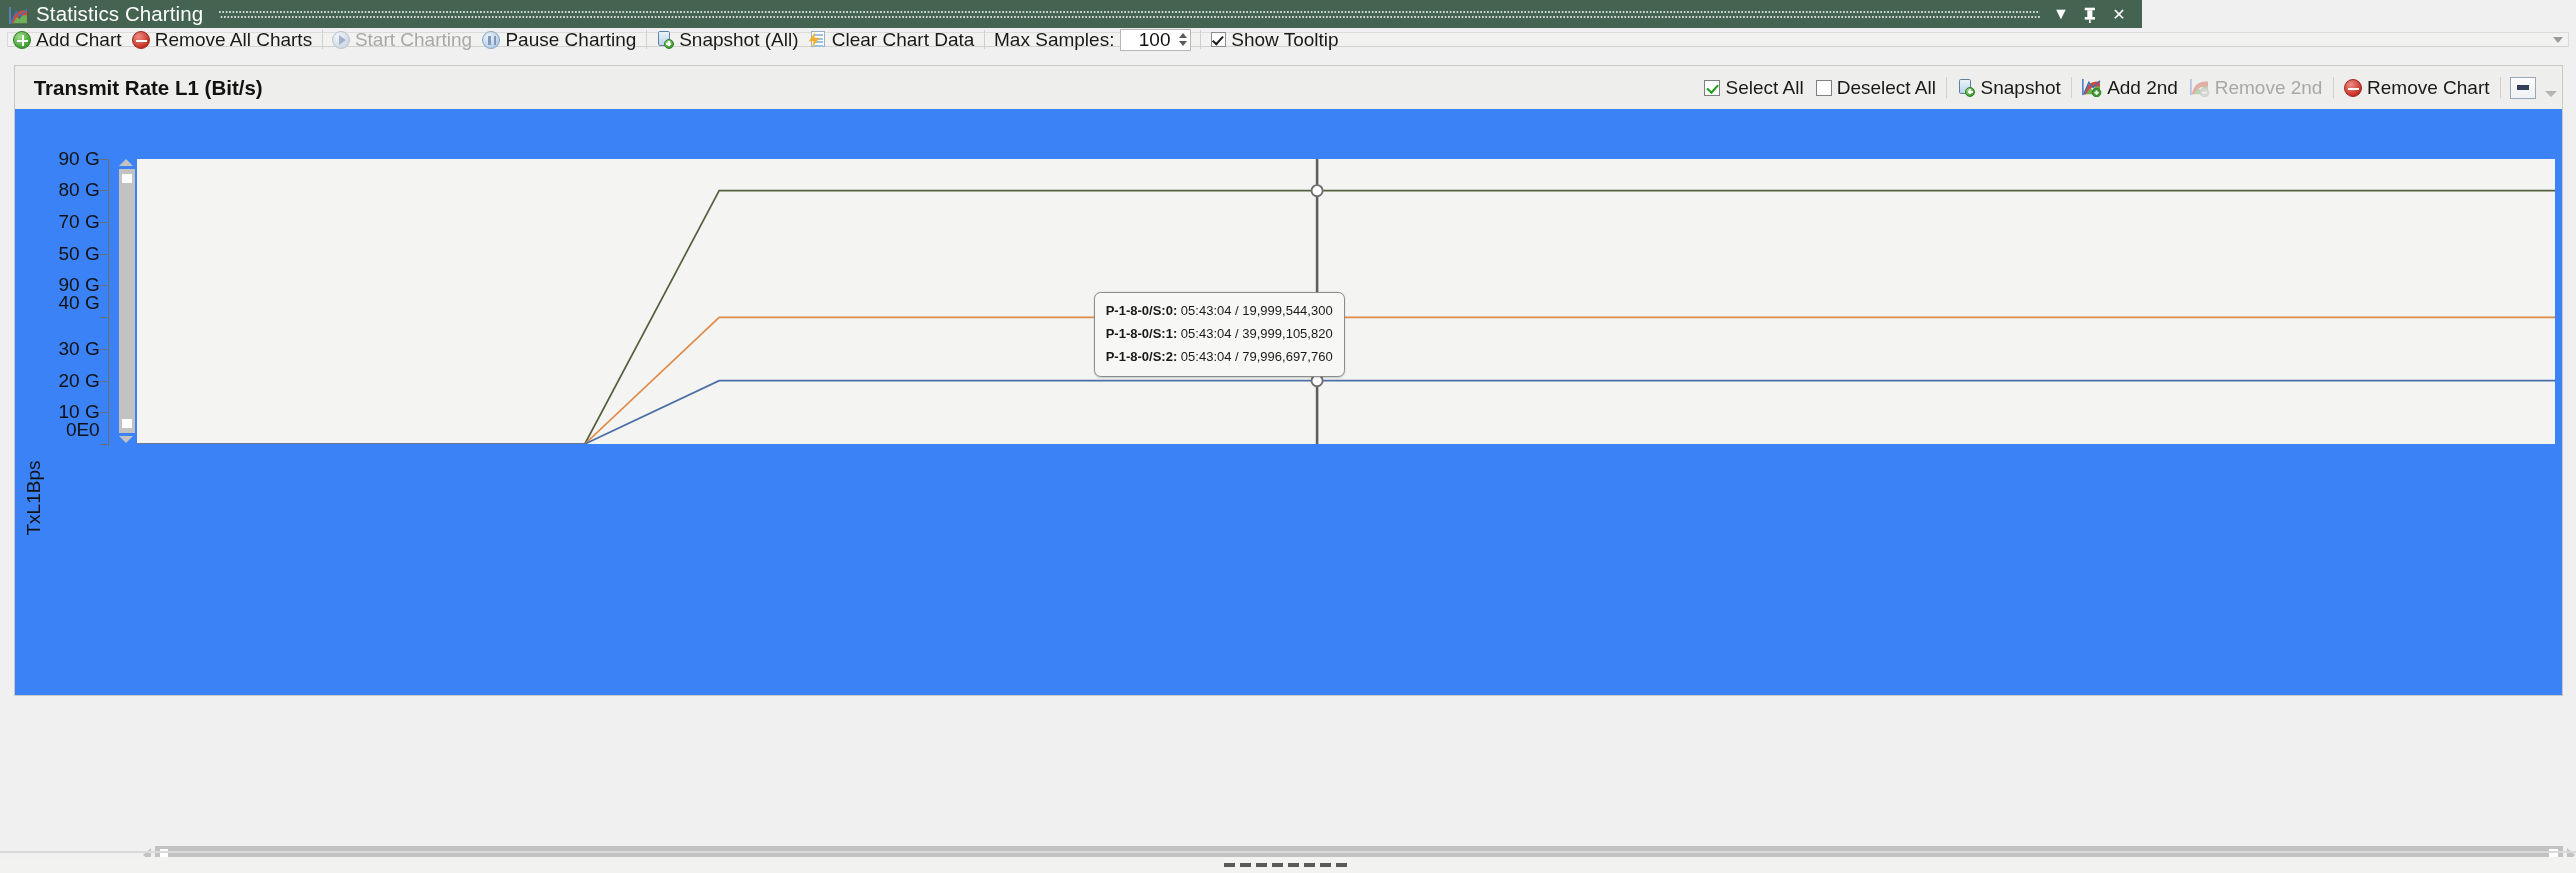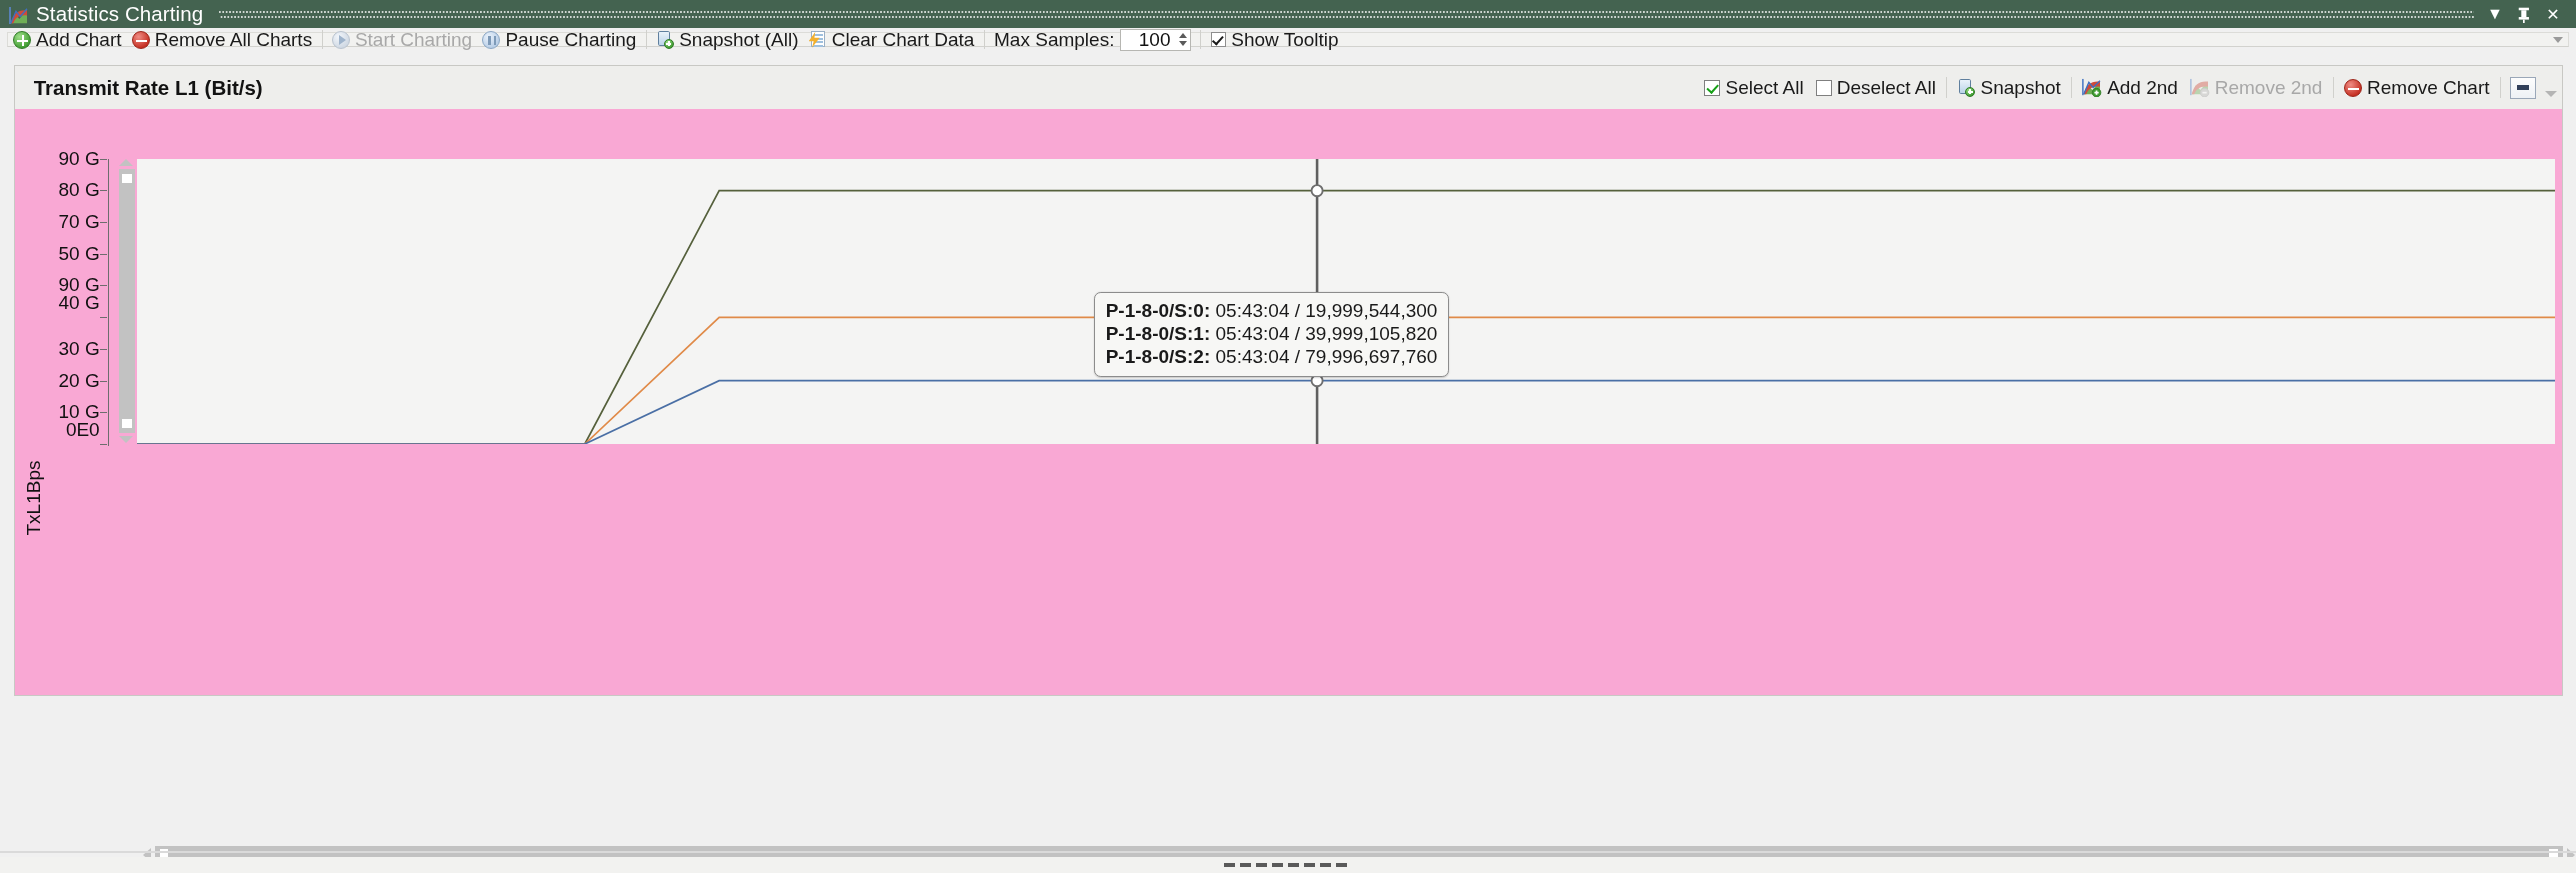--- a/index.html
+++ b/index.html
@@ -6,21 +6,21 @@
   body{
     width:2576px;height:873px;overflow:hidden;
     background:#f0f0f0;
     font-family:"Liberation Sans", sans-serif;
     font-size:19.7px;
     color:#1a1a1a;
     -webkit-font-smoothing:antialiased;
   }
   
   #titlebar{
-    position:absolute;left:0;top:0;width:2576px;height:28px;
+    position:absolute;left:0;top:0;width:2142px;height:28px;
     background:#446350;
     display:flex;align-items:center;
   }
   #titlebar .tb-icon{width:19px;height:17px;margin-left:9.4px;margin-right:7.7px;position:relative;flex:0 0 auto;}
   #tb-title{color:#ffffff;font-size:20.5px;letter-spacing:0.1px;white-space:nowrap;flex:0 0 auto;}
   #tb-dots{
     flex:1 1 auto;height:11px;margin:0 6.8px 0 15.4px;
     background-image:
       repeating-linear-gradient(to right,#cfd8d2 0 1.7px,transparent 1.7px 3.4px),
       repeating-linear-gradient(to right,#cfd8d2 0 1.7px,transparent 1.7px 3.4px);
@@ -80,21 +80,21 @@
   #maxsamples-val{width:50px;text-align:right;padding-right:5.1px;font-size:19px;color:#111;}
   #maxsamples-spin{width:14.5px;height:20.5px;display:flex;flex-direction:column;justify-content:center;align-items:center;gap:2.6px;}
   #maxsamples-spin .up{width:0;height:0;border-left:4.3px solid transparent;border-right:4.3px solid transparent;border-bottom:5.1px solid #5a5a5a;}
   #maxsamples-spin .dn{width:0;height:0;border-left:4.3px solid transparent;border-right:4.3px solid transparent;border-top:5.1px solid #5a5a5a;}
   .chk{width:15.4px;height:15.4px;border:0.9px solid #8d8d8d;background:#fff;position:relative;box-sizing:border-box;flex:0 0 auto;}
   .chk.checked:after{content:"";position:absolute;left:3.4px;top:1.7px;width:4.3px;height:8.5px;border:solid #1a1a1a;border-width:0 2.1px 2.1px 0;transform:rotate(42deg);}
   #toolbar-overflow{margin-left:auto;margin-right:5.1px;width:0;height:0;border-left:5.1px solid transparent;border-right:5.1px solid transparent;border-top:6px solid #9a9a9a;}
   
   #chart-panel{
     position:absolute;left:13.7px;top:65px;width:2549px;height:631px;
-    border:0.9px solid #c8c8c4;background:#f9a8d4;box-sizing:border-box;
+    border:0.9px solid #c8c8c4;background:#3b82f6;box-sizing:border-box;
   }
   #chart-header{position:absolute;left:0;top:0;width:2547px;height:43px;display:flex;align-items:center;background:#eeeeec;}
   #chart-title{margin-left:19px;font-size:20.5px;font-weight:bold;color:#121212;white-space:nowrap;}
   #chart-header-tools{margin-left:auto;display:flex;align-items:center;padding-right:5.1px;}
   .ch-item{display:flex;align-items:center;height:26px;padding:0 6px;white-space:nowrap;font-size:19px;color:#1a1a1a;}
   .ch-item.disabled{color:#a8a8a8;}
   .ch-sep{width:0.9px;height:20.5px;background:#d0d0cc;margin:0 4.3px;}
   .chk-green{width:16px;height:16px;border:0.9px solid #7f7f7f;background:#fff;position:relative;box-sizing:border-box;flex:0 0 auto;}
   .chk-green:after{content:"";position:absolute;left:3.4px;top:1.7px;width:5.1px;height:9.4px;border:solid #17a017;border-width:0 2.2px 2.2px 0;transform:rotate(42deg);}
   .chk-empty{width:16px;height:16px;border:0.9px solid #7f7f7f;background:#fff;box-sizing:border-box;flex:0 0 auto;}
@@ -115,21 +115,21 @@
   #vscroll .arrowup{position:absolute;left:1.7px;top:0;width:0;height:0;border-left:7.7px solid transparent;border-right:7.7px solid transparent;border-bottom:7.7px solid #c2c2c2;}
   #vscroll .arrowdn{position:absolute;left:1.7px;bottom:0;width:0;height:0;border-left:7.7px solid transparent;border-right:7.7px solid transparent;border-top:7.7px solid #c2c2c2;}
   #vscroll .track{position:absolute;left:1.7px;top:10.3px;bottom:10.3px;width:15.4px;background:#c2c2c2;}
   #vscroll .track .grip{position:absolute;left:2.6px;width:10.3px;height:8.5px;background:#fff;}
   #plot-area{position:absolute;left:122px;top:50px;right:6.8px;height:285px;background:#f4f4f3;}
   #plot-svg{position:absolute;left:0;top:0;width:100%;height:100%;display:block;}
   
   #tooltip{
     position:absolute;left:1079px;top:183px;
     background:#f7f7f5;border:1.7px solid #8c8c8c;border-radius:6.8px;
-    padding:6px 11px 7.7px 11px;font-size:19px;color:#1a1a1a;white-space:nowrap;
+    padding:6px 11px 7.7px 11px;font-size:13px;color:#1a1a1a;white-space:nowrap;
     box-shadow:0 0.9px 1.7px rgba(0,0,0,.18);
     z-index:30;
   }
   #tooltip .tt-row{line-height:23px;}
   #tooltip .tt-k{font-weight:bold;}
   
   #hscroll{position:absolute;left:128px;top:737px;width:2432px;height:19px;}
   #hscroll .htrack{position:absolute;left:12px;right:12px;top:0;height:19px;background:#c2c2c2;}
   #hscroll .harrowl{position:absolute;left:0;top:1.7px;width:0;height:0;border-top:7.7px solid transparent;border-bottom:7.7px solid transparent;border-right:8.5px solid #c2c2c2;}
   #hscroll .harrowr{position:absolute;right:0;top:1.7px;width:0;height:0;border-top:7.7px solid transparent;border-bottom:7.7px solid transparent;border-left:8.5px solid #c2c2c2;}

